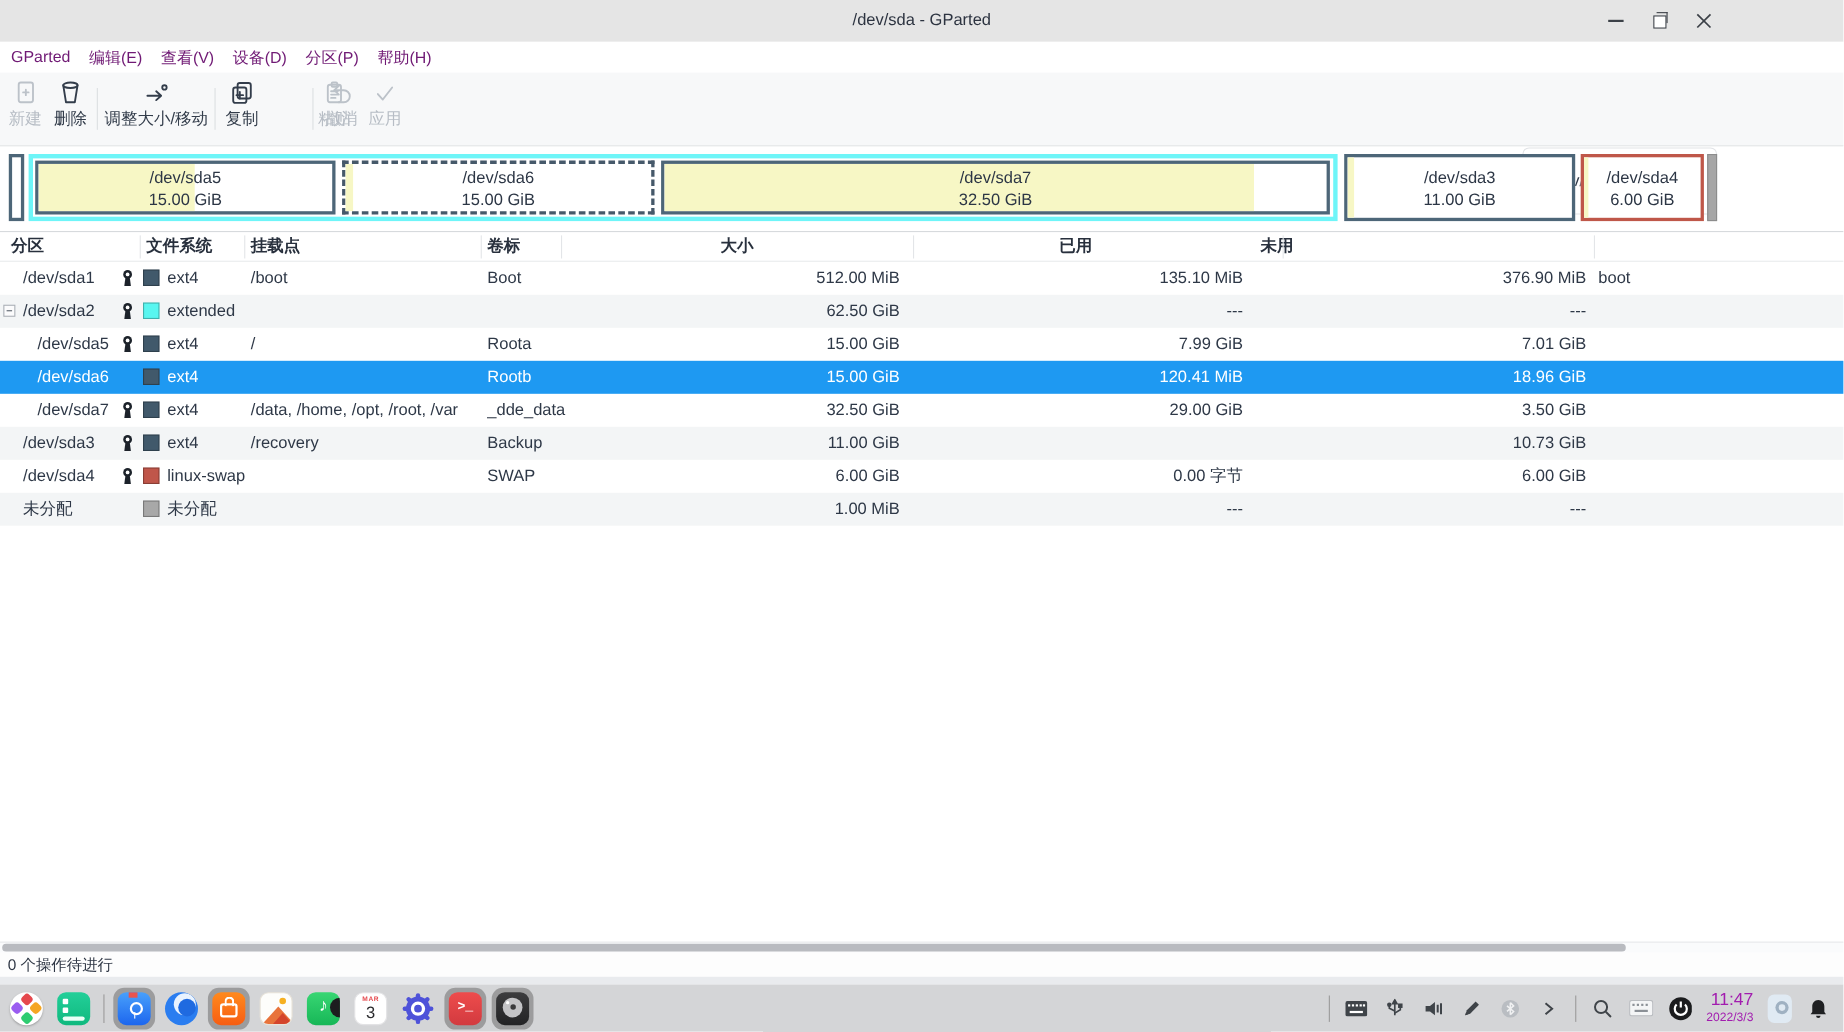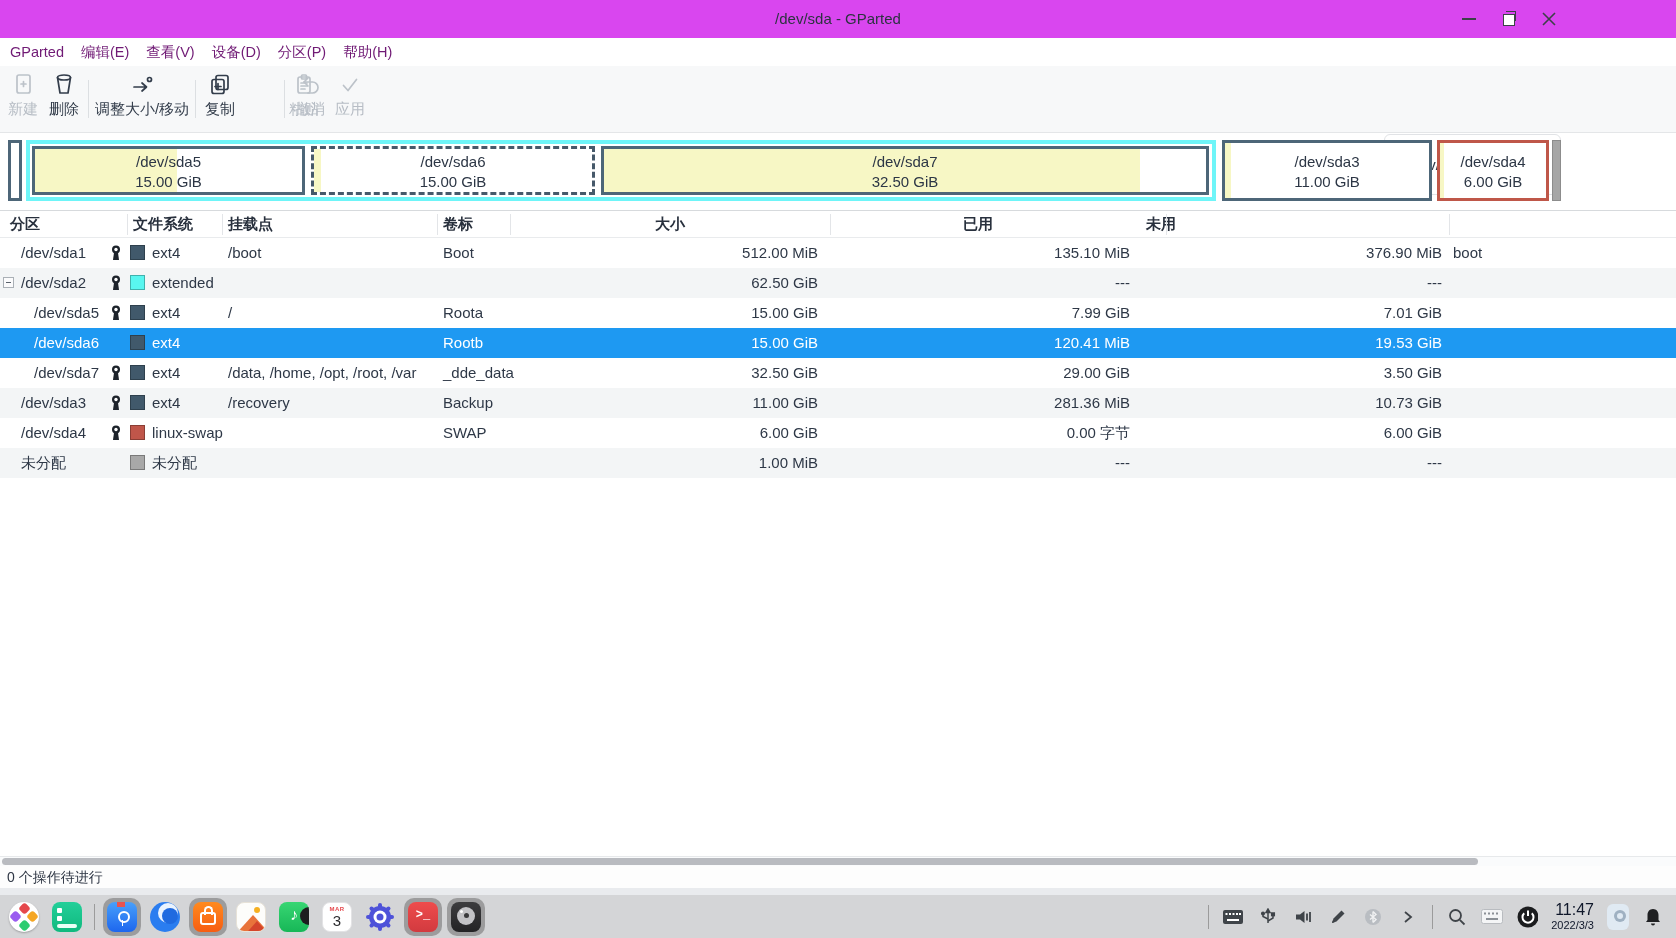--- a/index.html
+++ b/index.html
@@ -1,20 +1,20 @@
 <!DOCTYPE html>
 <html><head>
 <meta charset="utf-8">
 <style>
   html,body{margin:0;padding:0;background:#fff;}
   body{width:1676px;height:938px;position:relative;overflow:hidden;
        font-family:"Liberation Sans","DejaVu Sans",sans-serif;color:#2e3847;}
   .abs{position:absolute;}
   
-  #titlebar{left:0;top:0;width:1676px;height:38px;background:#d946ef;}
+  #titlebar{left:0;top:0;width:1676px;height:38px;background:#e5e5e5;}
   #win-title{left:0;top:0;width:100%;height:38px;line-height:38px;text-align:center;font-size:15px;color:#2c3340;}
   .winbtn{top:8px;width:22px;height:22px;cursor:pointer;}
   #btn-min{left:1458px;} #btn-max{left:1498px;} #btn-close{left:1538px;}
   #btn-min i{position:absolute;left:4px;top:10px;width:14px;height:2px;background:#3c4148;}
   #btn-max i{position:absolute;left:5px;top:6px;width:10px;height:10px;border:1.5px solid #3c4148;background:#fff;}
   #btn-max em{position:absolute;left:8px;top:3px;width:9px;height:9px;border-top:1.5px solid #3c4148;border-right:1.5px solid #3c4148;}
   #btn-close svg{position:absolute;left:3px;top:3px;}
   
   #menubar{left:0;top:38px;width:1676px;height:28px;background:#fff;display:flex;align-items:center;gap:13px;padding-left:8px;box-sizing:border-box;}
   .menu-item{font-size:14.5px;color:#701a75;padding:2px 2px;cursor:default;}
@@ -102,21 +102,21 @@
   .term{background:linear-gradient(#ee4c4c,#d23a3f);}
   .term span{position:absolute;left:0;top:6px;width:100%;text-align:center;color:#fff;font-family:"Liberation Mono","DejaVu Sans Mono",monospace;font-size:12px;font-weight:bold;}
   .gparted-dk{background:linear-gradient(#3c3c3e,#232325);}
   .gparted-dk .platter{position:absolute;left:6px;top:5px;width:18px;height:18px;border-radius:50%;background:#c3c3c6;}
   .gparted-dk .hub{position:absolute;left:12.5px;top:11.5px;width:5px;height:5px;border-radius:50%;background:#3a3a3c;}
   .gparted-dk .dot{position:absolute;left:9px;top:8px;width:3px;height:3px;border-radius:50%;background:#fff;}
   
   #tray{margin-left:auto;display:flex;align-items:center;gap:13px;padding-right:12px;}
   .tray-ic{display:flex;align-items:center;justify-content:center;width:22px;height:26px;cursor:pointer;}
   .tray-sep{width:1px;height:24px;background:#9b9b9b;}
-  #clock{text-align:right;color:#0f172a;line-height:1;cursor:pointer;}
+  #clock{text-align:right;color:#a21caf;line-height:1;cursor:pointer;}
   #clock .t{font-size:16px;display:block;}
   #clock .d{font-size:11px;display:block;margin-top:2px;}
   .trash{width:26px;height:26px;border-radius:6px;background:#e0eaf3;position:relative;}
   .trash i{position:absolute;left:7px;top:6px;width:12px;height:12px;border-radius:50%;background:#9fb1c2;}
   .trash em{position:absolute;left:10px;top:9px;width:6px;height:6px;border-radius:50%;background:#e0eaf3;}
 </style>
 </head>
 <body>
 
 <div class="abs" id="titlebar">
@@ -315,21 +315,21 @@
 </div>
 <div class="abs row sel" style="top:328px;">
   <span class="cell pname i2">/dev/sda6</span>
 
   <span class="swatch" style="background: rgb(65, 89, 107);"></span>
   <span class="cell fs">ext4</span>
   <span class="cell mount"></span>
   <span class="cell vlabel">Rootb</span>
   <span class="cell size">15.00 GiB</span>
   <span class="cell used">120.41 MiB</span>
-  <span class="cell unused">19.53 GiB</span>
+  <span class="cell unused">18.96 GiB</span>
   <span class="cell flags"></span>
 </div>
 <div class="abs row" style="top:358px;">
   <span class="cell pname i2">/dev/sda7</span>
   <svg class="lock" viewBox="0 0 12 16">
       <circle cx="6" cy="4.5" r="4" fill="#1c222a"></circle>
       <circle cx="6" cy="4.5" r="1.7" fill="#fff"></circle>
       <path d="M4 7.5 L3 15 H9 L8 7.5 Z" fill="#1c222a"></path>
     </svg>
   <span class="swatch" style="background: rgb(65, 89, 107);"></span>
@@ -346,21 +346,20 @@
   <svg class="lock" viewBox="0 0 12 16">
       <circle cx="6" cy="4.5" r="4" fill="#1c222a"></circle>
       <circle cx="6" cy="4.5" r="1.7" fill="#fff"></circle>
       <path d="M4 7.5 L3 15 H9 L8 7.5 Z" fill="#1c222a"></path>
     </svg>
   <span class="swatch" style="background: rgb(65, 89, 107);"></span>
   <span class="cell fs">ext4</span>
   <span class="cell mount">/recovery</span>
   <span class="cell vlabel">Backup</span>
   <span class="cell size">11.00 GiB</span>
-  <span class="cell used">281.36 MiB</span>
   <span class="cell unused">10.73 GiB</span>
   <span class="cell flags"></span>
 </div>
 <div class="abs row" style="top:418px;">
   <span class="cell pname i1">/dev/sda4</span>
   <svg class="lock" viewBox="0 0 12 16">
       <circle cx="6" cy="4.5" r="4" fill="#1c222a"></circle>
       <circle cx="6" cy="4.5" r="1.7" fill="#fff"></circle>
       <path d="M4 7.5 L3 15 H9 L8 7.5 Z" fill="#1c222a"></path>
     </svg>

